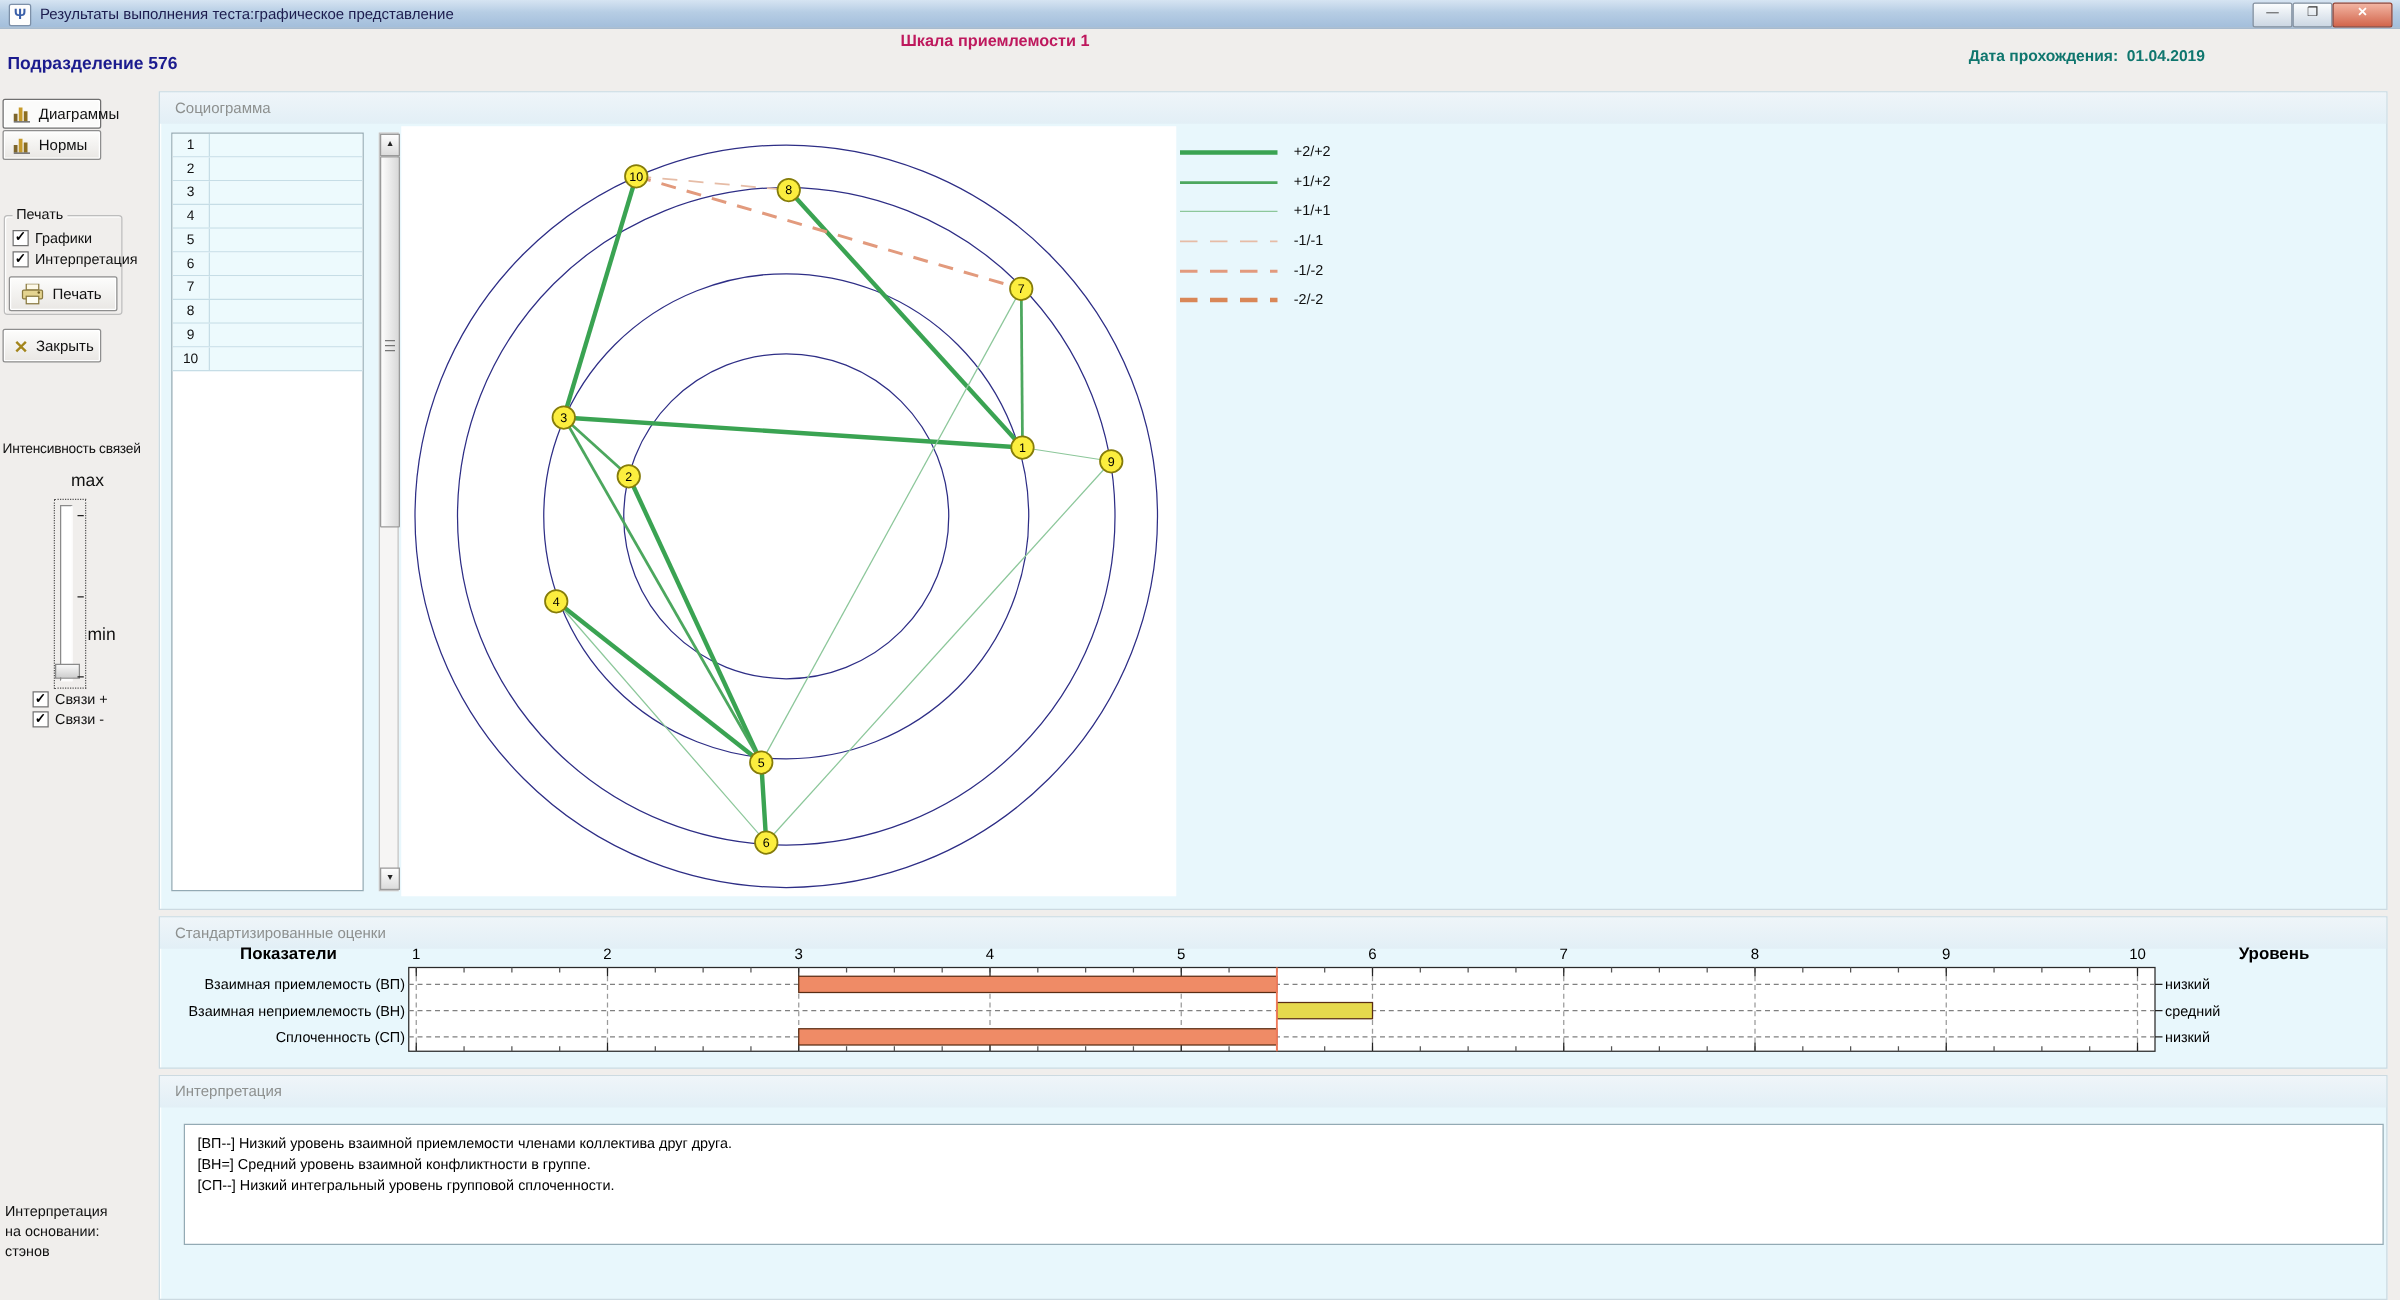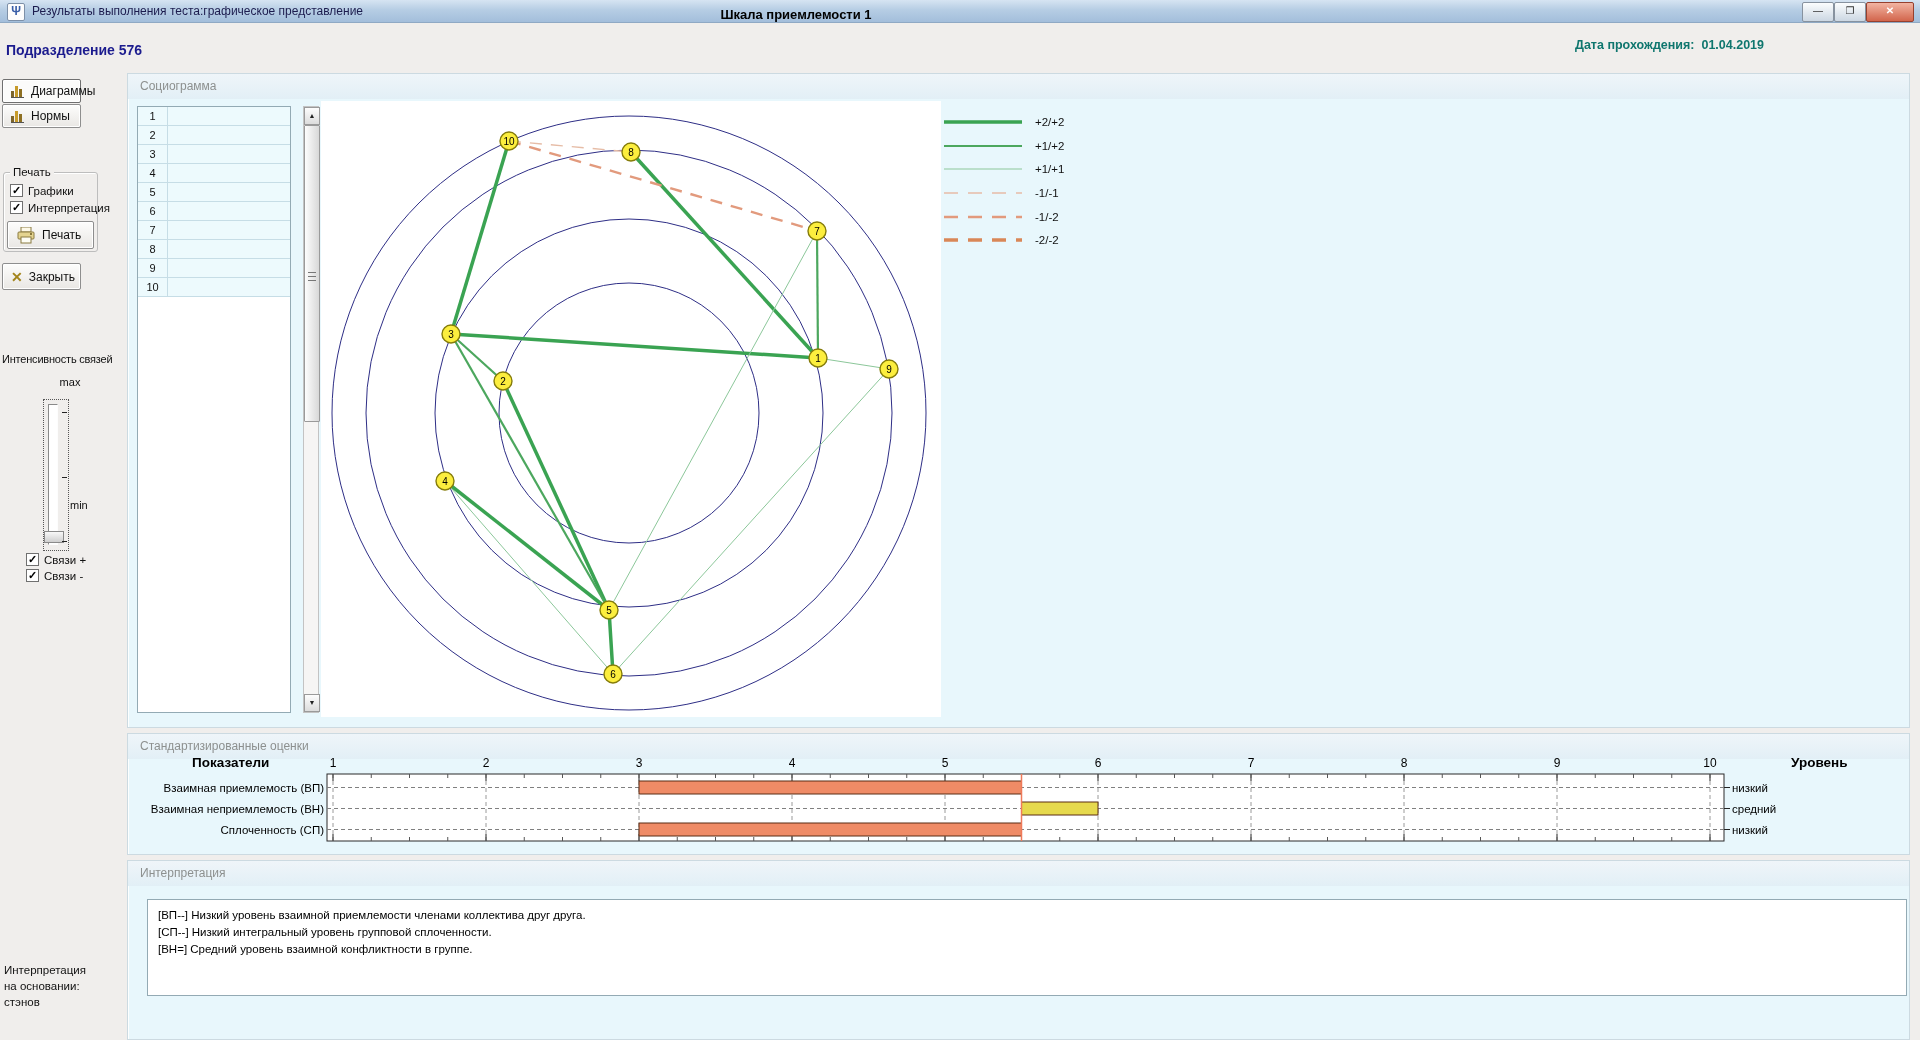--- a/index.html
+++ b/index.html
@@ -25,22 +25,22 @@
     background:linear-gradient(#fbfdfe,#ccd7e3); text-align:center; line-height:16px;
     font-size:10px; color:#333;
   }
   .winbtn.min { right:86px; width:30px; }
   .winbtn.restore { right:54px; width:30px; }
   .winbtn.close {
     right:6px; width:46px; background:linear-gradient(#f2b4a2,#d2654c);
     border-color:#96402e; color:#fff; font-weight:bold;
   }
   
-  .scale-title { position:absolute; left:0; top:7px; width:1592px; text-align:center;
-    font-size:13px; font-weight:bold; color:#000000; }
+  .scale-title { position:absolute; left:0; top:25px; width:1592px; text-align:center;
+    font-size:13px; font-weight:bold; color:#be185d; }
   .unit-label { position:absolute; left:6px; top:42px; font-size:14px; font-weight:bold; color:#1b1b8e; }
   .date-line { position:absolute; right:156px; top:38px; font-size:12.5px; font-weight:bold; color:#0f766e; }
   
   .btn {
     position:absolute; left:2px; width:79px; height:24px; box-sizing:border-box;
     border:1px solid #8e8e8e; border-radius:2px;
     background:linear-gradient(#fdfdfc,#e9e7e4);
     box-shadow:inset 0 0 0 1px #ffffff;
     font-size:12px; display:flex; align-items:center; gap:6px; padding-left:8px;
     cursor:default;
@@ -55,21 +55,21 @@
   .groupbox {
     position:absolute; left:3px; top:172px; width:95px; height:80px; box-sizing:border-box;
     border:1px solid #bdbdbd; border-radius:3px; box-shadow:inset 1px 1px 0 #fff;
   }
   .groupbox-label { position:absolute; left:6px; top:-7px; background:#f0eeec; padding:0 3px; font-size:11.5px; }
   .cb { position:absolute; display:flex; align-items:center; gap:5px; font-size:11.5px; }
   .cb .box { width:13px; height:13px; box-sizing:border-box; background:#fff; border:1px solid #707070;
     font-size:11px; line-height:11px; text-align:center; color:#000; font-weight:bold; }
   .toolbtn-icon-x { font-size:14px; font-weight:bold; color:#a3851c; }
   .intensity-label { position:absolute; left:2px; top:353px; width:120px; font-size:11px; letter-spacing:-0.2px; }
-  .minmax { position:absolute; font-size:11px; }
+  .minmax { position:absolute; font-size:14px; }
   .slider-focus { position:absolute; left:43px; top:399px; width:24px; height:150px; border:1px dotted #555; }
   .slider-groove { position:absolute; left:48px; top:404px; width:8px; height:139px; background:#fff;
     border:1px solid; border-color:#8a8a8a #fdfdfd #fdfdfd #8a8a8a; }
   .slider-thumb { position:absolute; left:44px; top:531px; width:18px; height:10px;
     background:linear-gradient(#f8f8f8,#cfcfcf); border:1px solid #8a8a8a; }
   .slider-tick { position:absolute; left:62px; width:5px; height:1px; background:#222; }
   .footer-note { position:absolute; left:4px; top:962px; font-size:11.5px; line-height:16px; color:#111; }
   
   .panel {
     position:absolute; left:127px; width:1783px; box-sizing:border-box;
@@ -443,18 +443,18 @@
         <text x="1604" y="99.5" font-size="11.5" fill="#000">низкий</text>
         <rect x="511" y="89" width="382.5" height="13" fill="#ef8b66" stroke="#5a2d14" stroke-width="1"></rect>
         <line x1="893.5" y1="40" x2="893.5" y2="107" stroke="#ef7a5a" stroke-width="1.5"></line>
       </svg>
   </div>
 
   <div class="panel" style="top:860px; height:180px">
     <div class="panel-caption">Интерпретация</div>
     <div class="interp-box">
       <div class="interp-line">[ВП--]  Низкий уровень взаимной приемлемости членами коллектива друг друга.</div>
+      <div class="interp-line">[ВН=]  Средний уровень взаимной конфликтности в группе.</div>
       <div class="interp-line">[СП--]  Низкий интегральный уровень групповой сплоченности.</div>
-      <div class="interp-line">[ВН=]  Средний уровень взаимной конфликтности в группе.</div>
     </div>
   </div>
 
 </div>
 
 </body></html>

